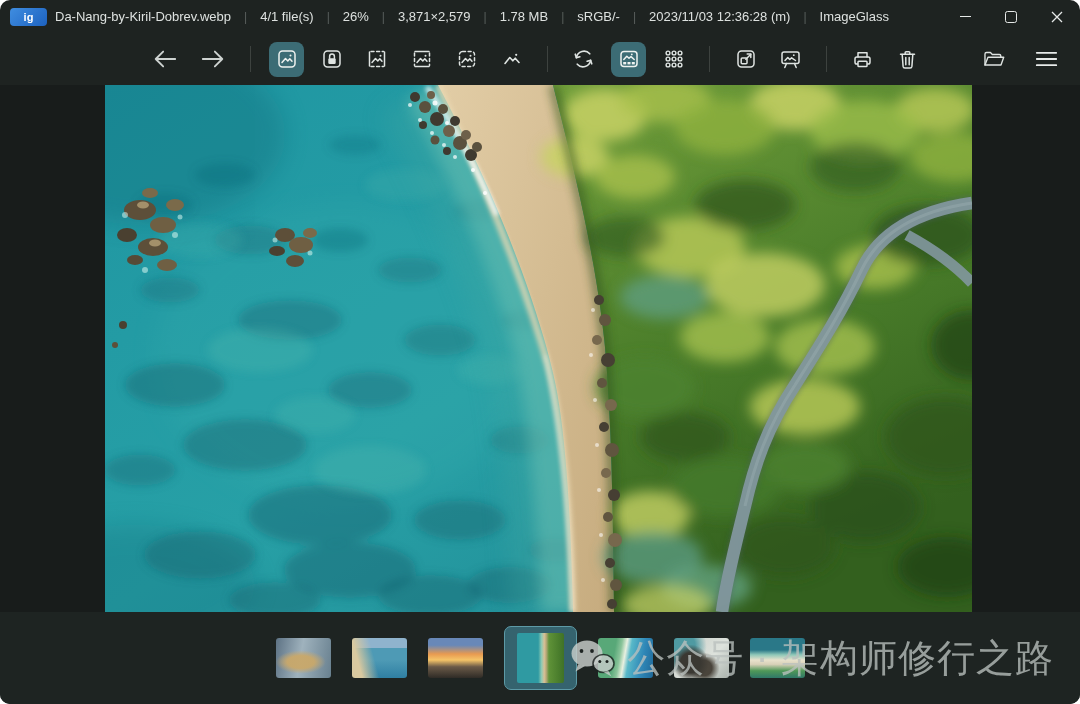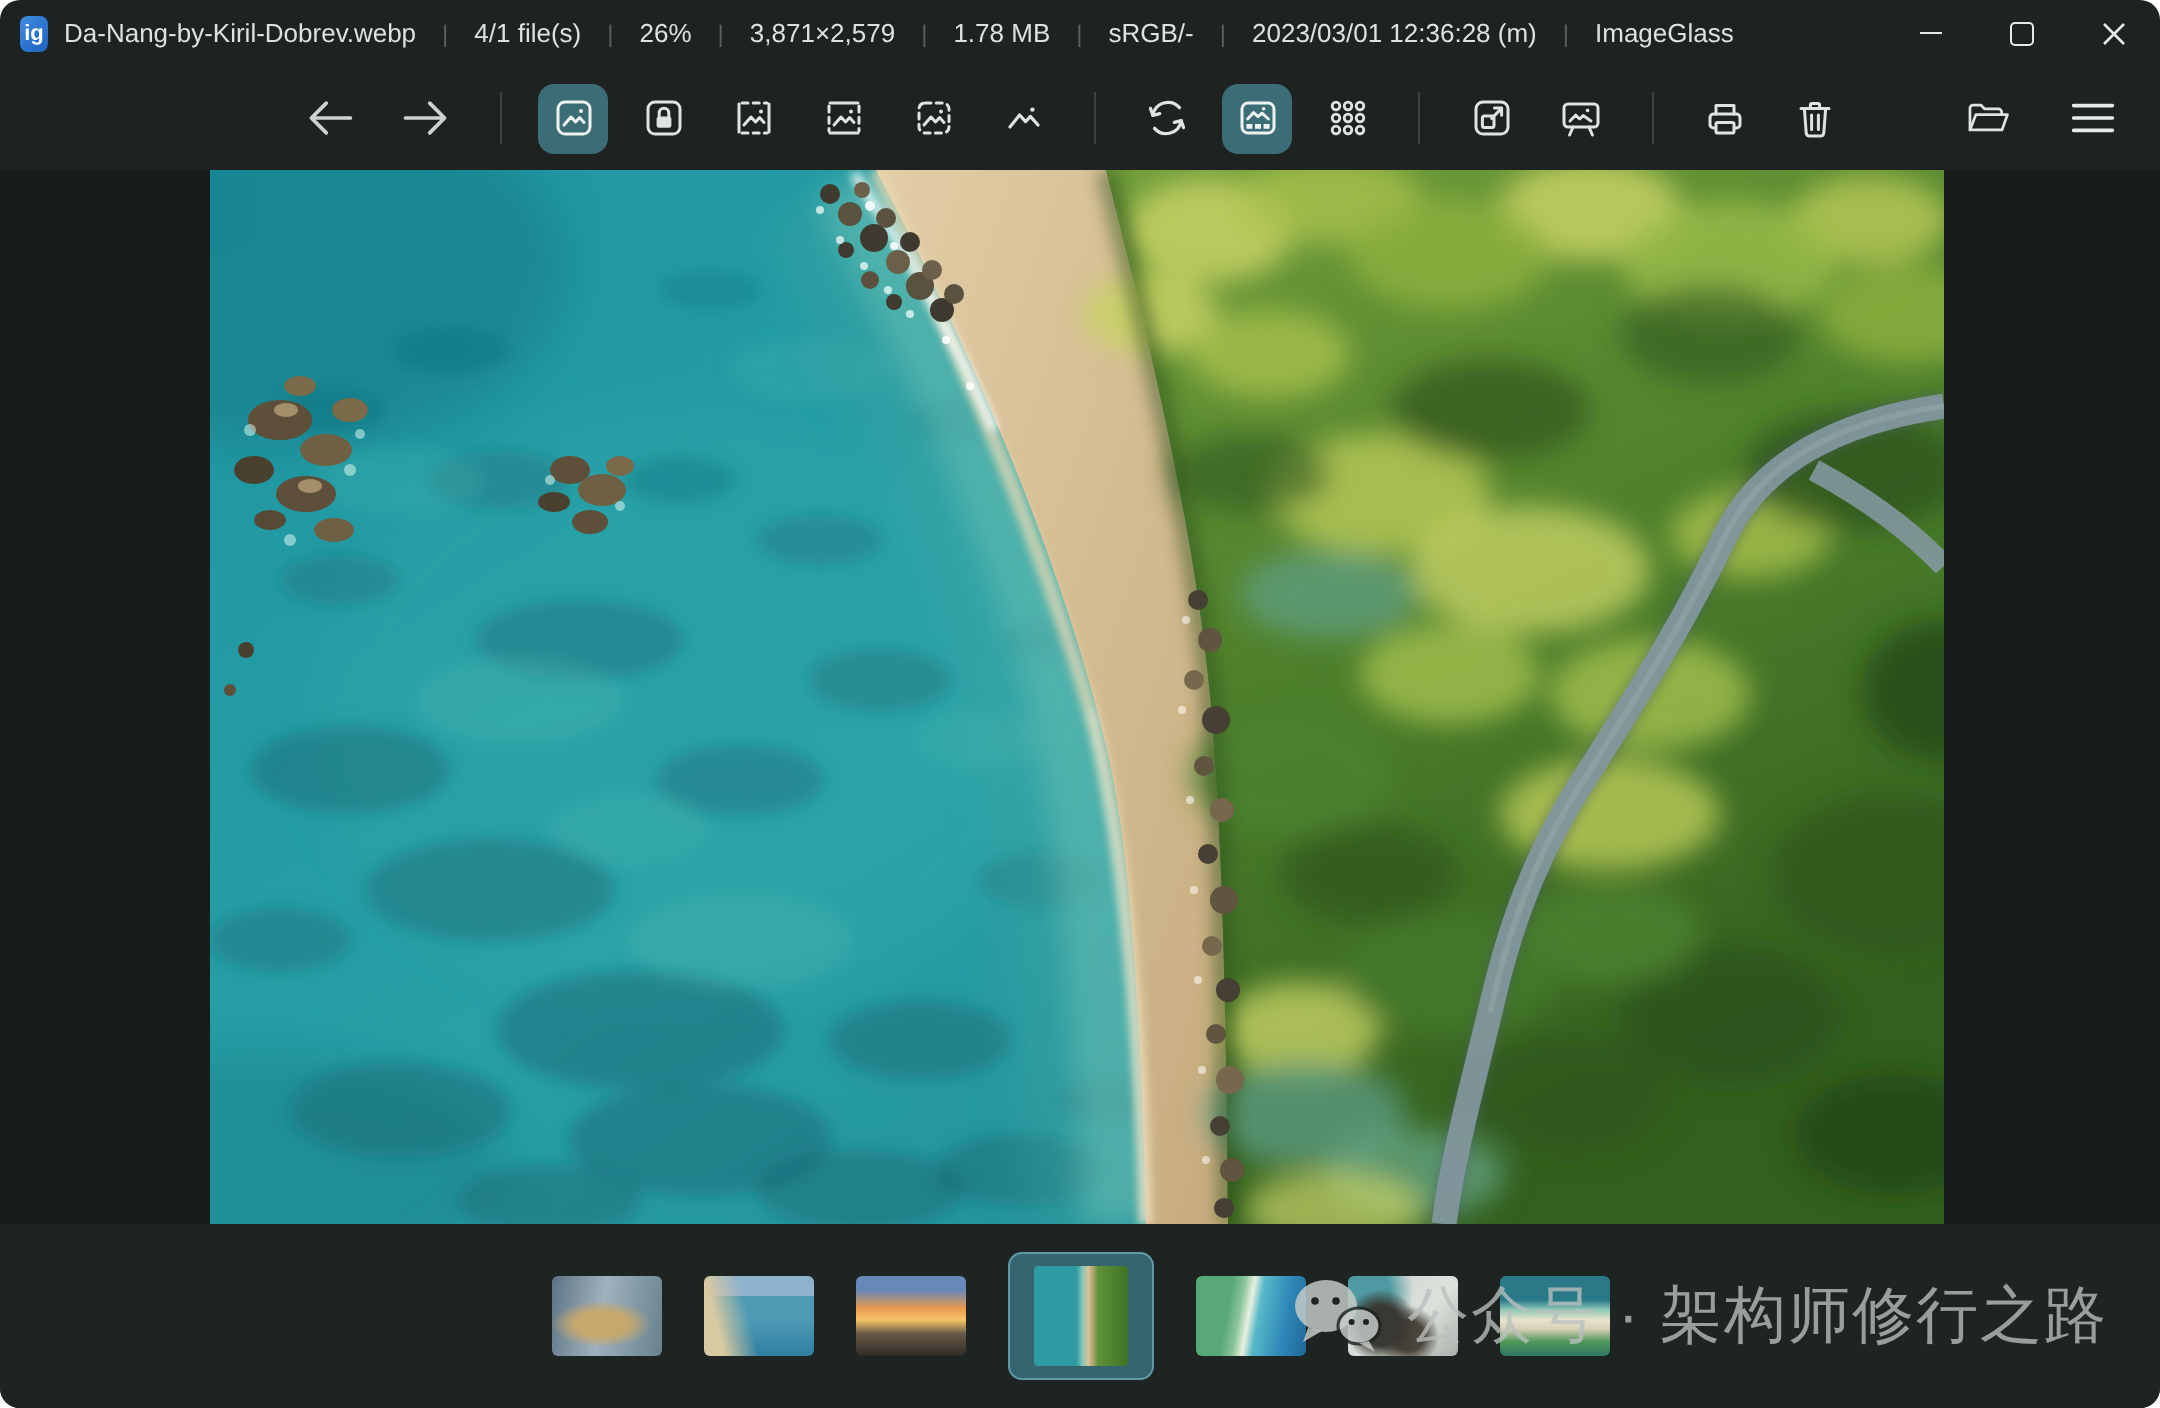--- a/index.html
+++ b/index.html
@@ -3,21 +3,21 @@
 <meta charset="utf-8">
 <style>
   html,body{margin:0;padding:0;background:#ffffff;}
   body{font-family:"Liberation Sans",sans-serif;}
   .window{width:1080px;height:704px;border-radius:10px;overflow:hidden;
     background:#1e2321;position:relative;}
 
   
   .titlebar{height:33px;display:flex;align-items:center;padding-left:10px;
     color:#dde1df;font-size:13px;user-select:none;}
-  .appicon{width:14px;height:18px;border-radius:4px;flex:0 0 auto;
+  .appicon{width:37px;height:18px;border-radius:4px;flex:0 0 auto;
     background:linear-gradient(135deg,#3f8de0,#1d62c0);color:#fff;
     font-size:11px;font-weight:bold;display:flex;align-items:center;
     justify-content:center;margin-right:8px;}
   .tb-sep{color:#595f5c;margin:0 13px;font-size:12px;}
   .win-controls{margin-left:auto;display:flex;height:100%;}
   .win-btn{width:46px;height:33px;display:flex;align-items:center;justify-content:center;}
   .min-glyph{width:11px;height:1.4px;background:#e6e9e8;}
   .max-glyph{width:10px;height:10px;border:1.3px solid #e6e9e8;border-radius:2.5px;}
 
   
@@ -61,21 +61,21 @@
     radial-gradient(circle at 30% 62%, #3a3832 0 22%, rgba(58,56,50,0) 40%),
     radial-gradient(circle at 55% 75%, #4a453c 0 18%, rgba(74,69,60,0) 36%),
     radial-gradient(circle at 12% 20%, #4f9aa2 0 25%, rgba(79,154,162,0) 45%),
     linear-gradient(135deg,#c8cec8,#dde2dc 60%,#aab2ac);}
   .t7{background:
     linear-gradient(180deg,#2a7888 0 30%,#8fc8b8 42%,#e8e2cc 55%,#d8d0b8 66%,#4f9858 82%,#2f7868 100%);}
 
   
   .watermark{position:absolute;right:26px;top:50%;transform:translateY(-50%);
     display:flex;align-items:center;gap:10px;z-index:6;pointer-events:none;}
-  .watermark-text{font-size:31px;color:rgba(186,192,190,.78);letter-spacing:1px;
+  .watermark-text{font-size:38px;color:rgba(186,192,190,.78);letter-spacing:1px;
     white-space:nowrap;}
 </style>
 </head>
 <body>
 
 <div class="window">
 
   <div class="titlebar">
     <div class="appicon">ig</div>
     <span>Da-Nang-by-Kiril-Dobrev.webp</span>
@@ -83,21 +83,21 @@
     <span>4/1 file(s)</span>
     <span class="tb-sep">|</span>
     <span>26%</span>
     <span class="tb-sep">|</span>
     <span>3,871×2,579</span>
     <span class="tb-sep">|</span>
     <span>1.78 MB</span>
     <span class="tb-sep">|</span>
     <span>sRGB/-</span>
     <span class="tb-sep">|</span>
-    <span>2023/03/01 12:36:28 (m)</span>
+    <span>2023/11/03 12:36:28 (m)</span>
     <span class="tb-sep">|</span>
     <span>ImageGlass</span>
 
     <div class="win-controls">
       <div class="win-btn">
         <div class="min-glyph"></div>
       </div>
       <div class="win-btn">
         <div class="max-glyph"></div>
       </div>

